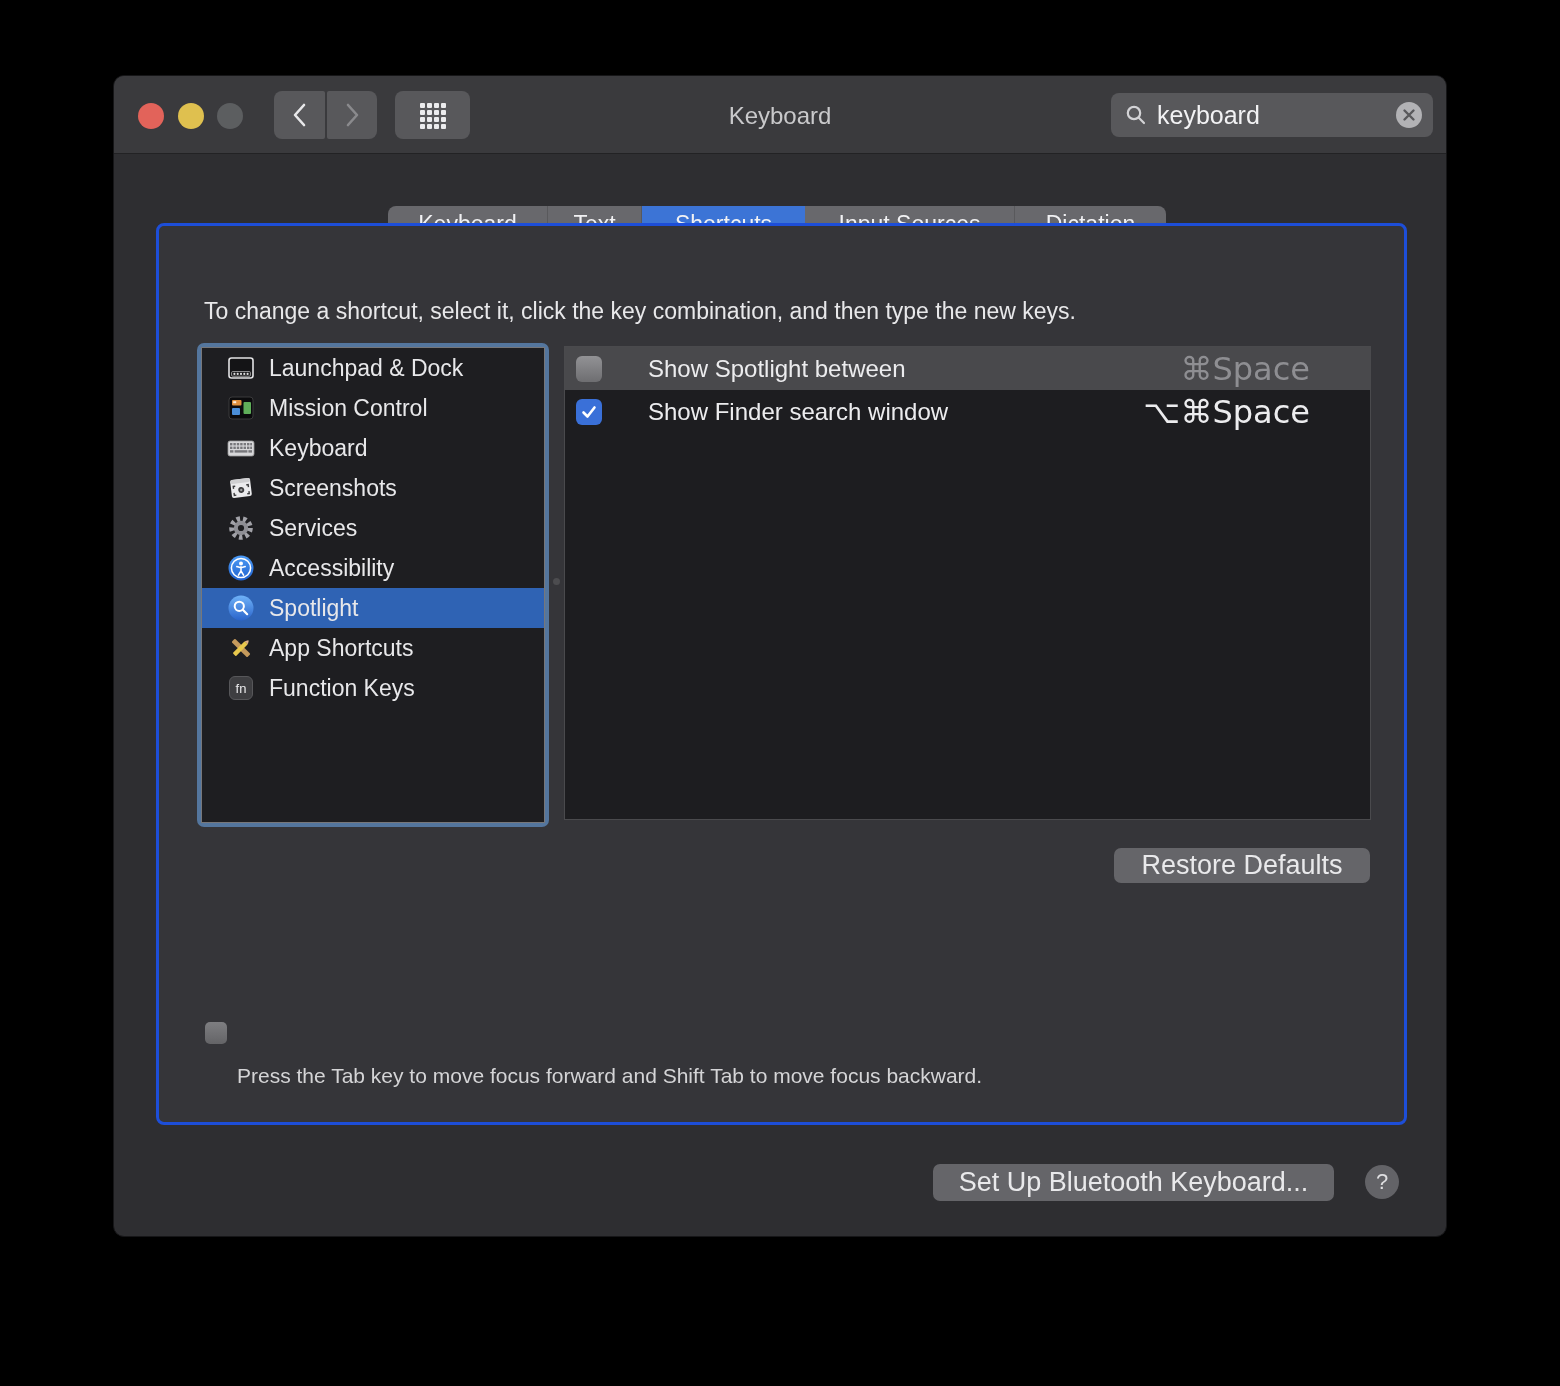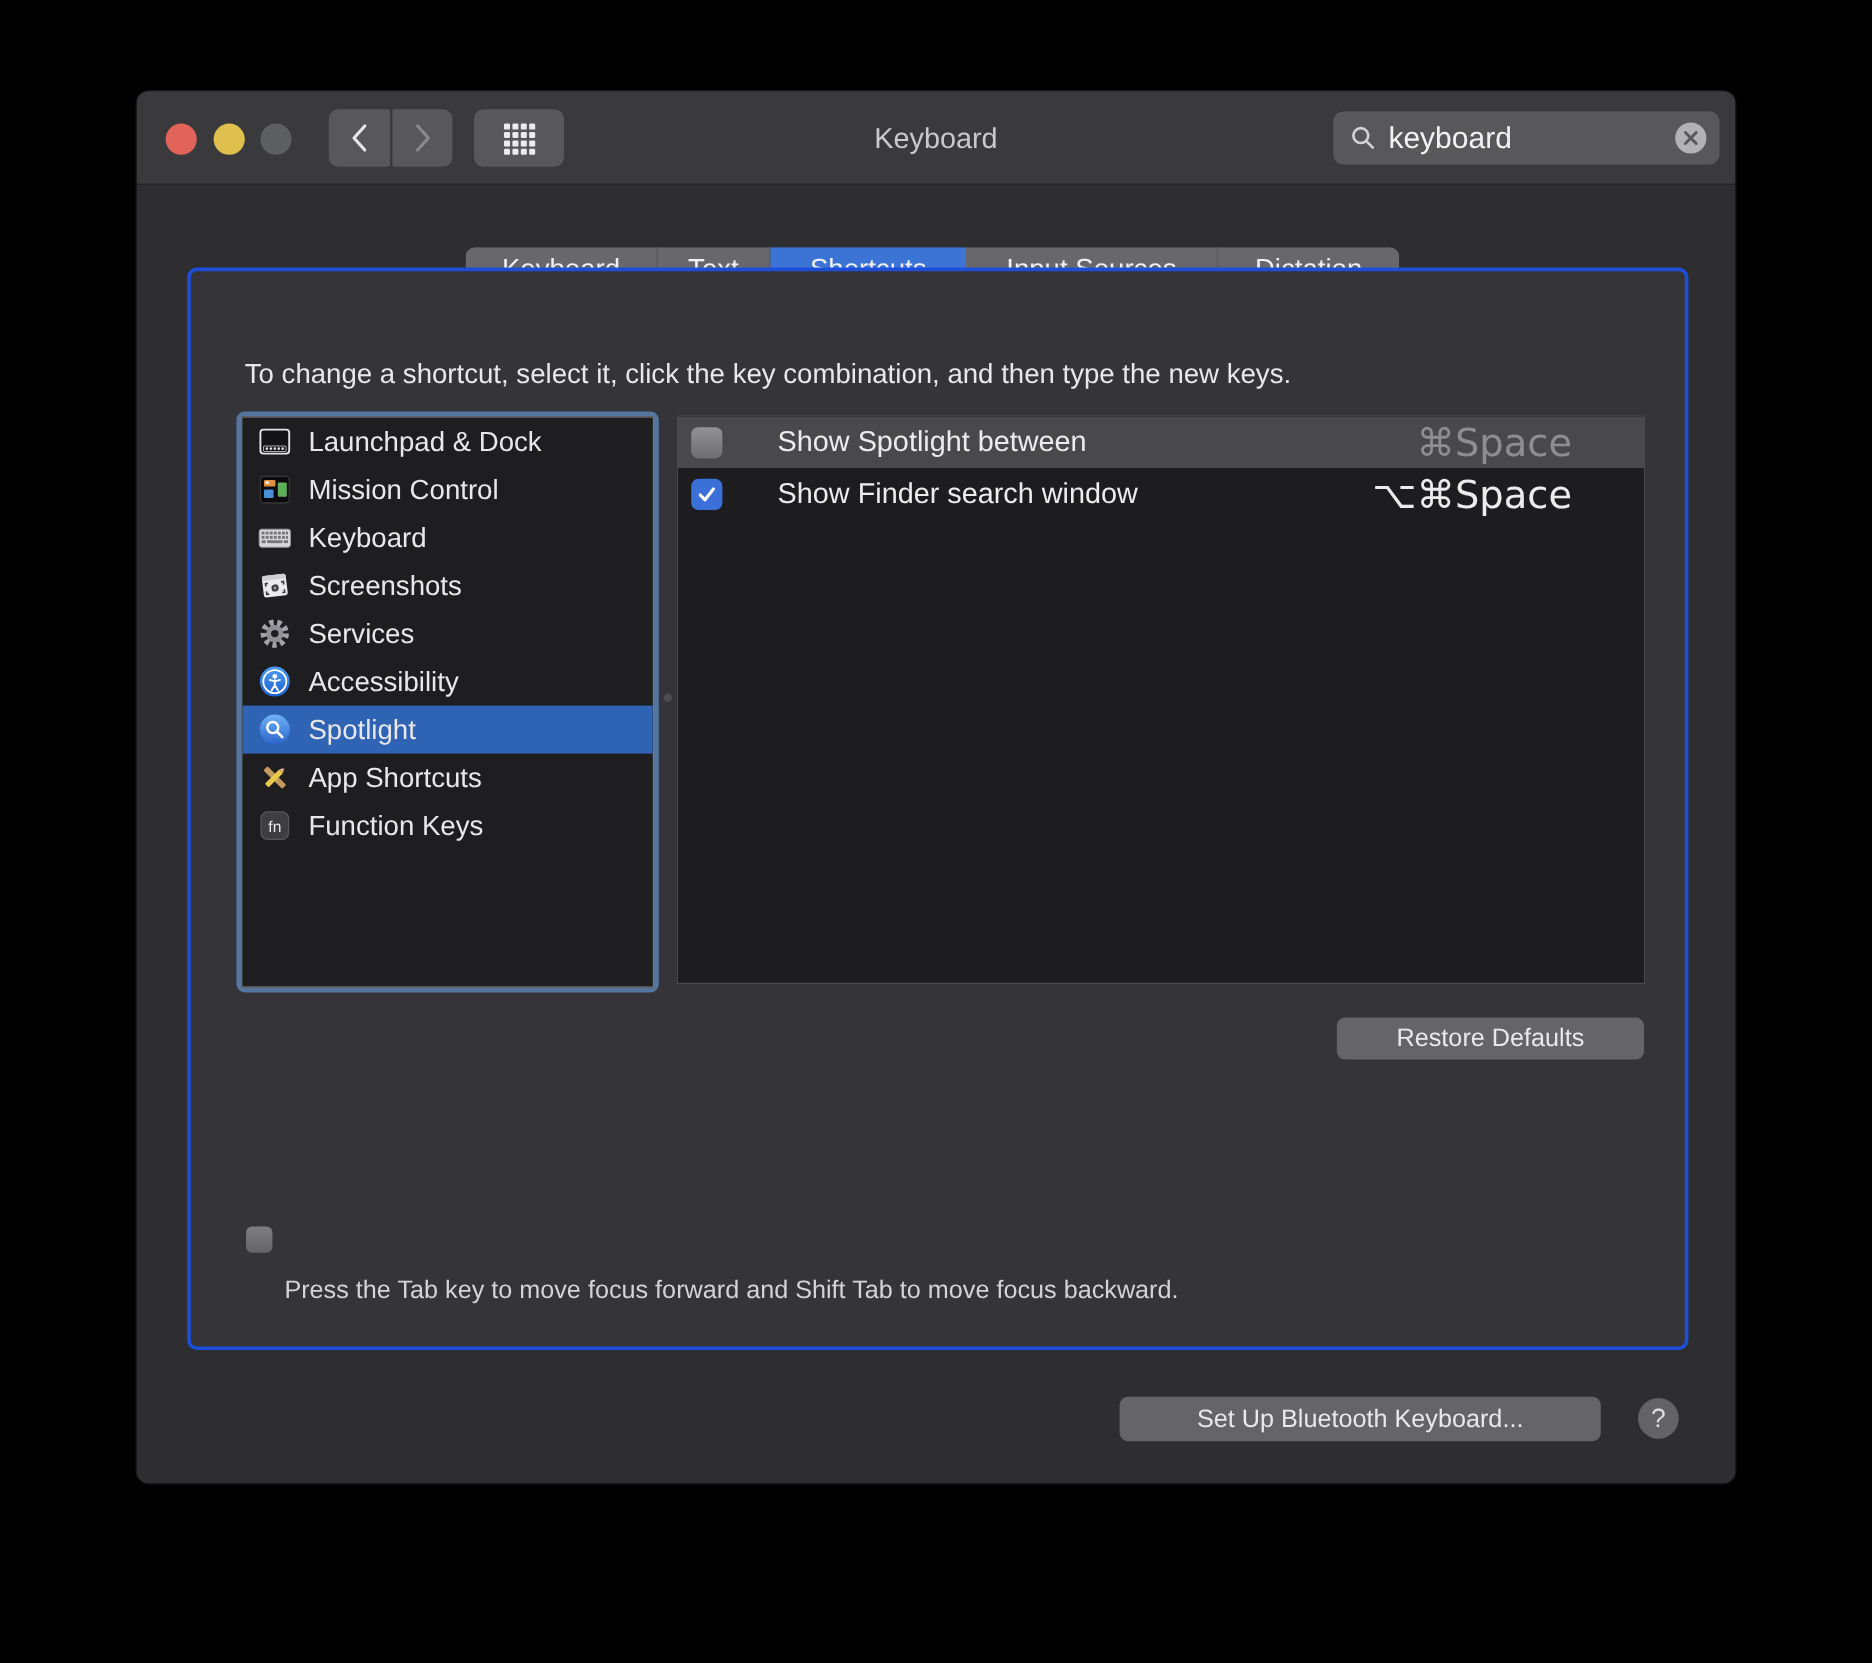--- a/index.html
+++ b/index.html
@@ -45,41 +45,41 @@
   
   .groupbox { position:absolute; left:42px; top:147px; width:1251px; height:902px;
               background:#353539; border:3px solid #1d4ed8; border-radius:8px; }
   .instruction { position:absolute; left:45px; top:72px; font-size:23px; color:#e8e8ea; }
 
   
   .side-ring { position:absolute; left:38px; top:117px; width:352px; height:484px;
                background:#54769e; border-radius:7px; padding:4px; }
   .side-list { width:100%; height:100%; background:#1e1e21; border:1px solid #77777a;
                overflow:hidden; }
-  .side-item { height:40px; display:flex; align-items:center; padding-left:12px;
+  .side-item { height:40px; display:flex; align-items:center; padding-left:24px;
                color:#e8e8ea; font-size:23px; }
   .side-item.sel { background:#2f63b4; }
   .sicon { width:30px; height:30px; margin-right:13px; flex:none; display:flex;
            align-items:center; justify-content:center; }
 
   
   .panel { position:absolute; left:405px; top:120px; width:807px; height:474px;
            background:#1d1d20; border:1px solid #4a4a4d; overflow:hidden; }
   .srow { height:43px; display:flex; align-items:center; }
   .srow.selgray { background:#49494c; }
   .cb { width:26px; height:26px; border-radius:6px; margin-left:11px; flex:none;
         background:linear-gradient(#929295,#6e6e71); }
   .cb.checked { background:#3a70d8; display:flex; align-items:center; justify-content:center; }
   .srow-label { margin-left:46px; color:#ececee; font-size:24px; }
   .srow-keys { margin-left:auto; margin-right:60px; font-size:32px; color:#ececee;
                font-family:"DejaVu Sans",sans-serif; }
   .srow-keys.dim { color:#8e8e92; }
 
   .btn { background:#656569; border:none; border-radius:7px; color:#e9e9eb;
-         font-size:21px; display:flex; align-items:center; justify-content:center;
+         font-size:27px; display:flex; align-items:center; justify-content:center;
          font-family:"Liberation Sans","DejaVu Sans",sans-serif; }
   .restore { position:absolute; left:955px; top:622px; width:256px; height:35px; }
 
   .kbnav-cb { position:absolute; left:46px; top:796px; width:22px; height:22px;
               border-radius:5px; background:linear-gradient(#7e7e81,#646467); }
   .kbnav-label { position:absolute; left:78px; top:793px; font-size:23px; color:#e8e8ea; }
   .kbnav-hint  { position:absolute; left:78px; top:838px; font-size:21px; color:#d4d4d6; }
 
   
   .bt-btn { position:absolute; left:819px; top:1088px; width:401px; height:37px; }

